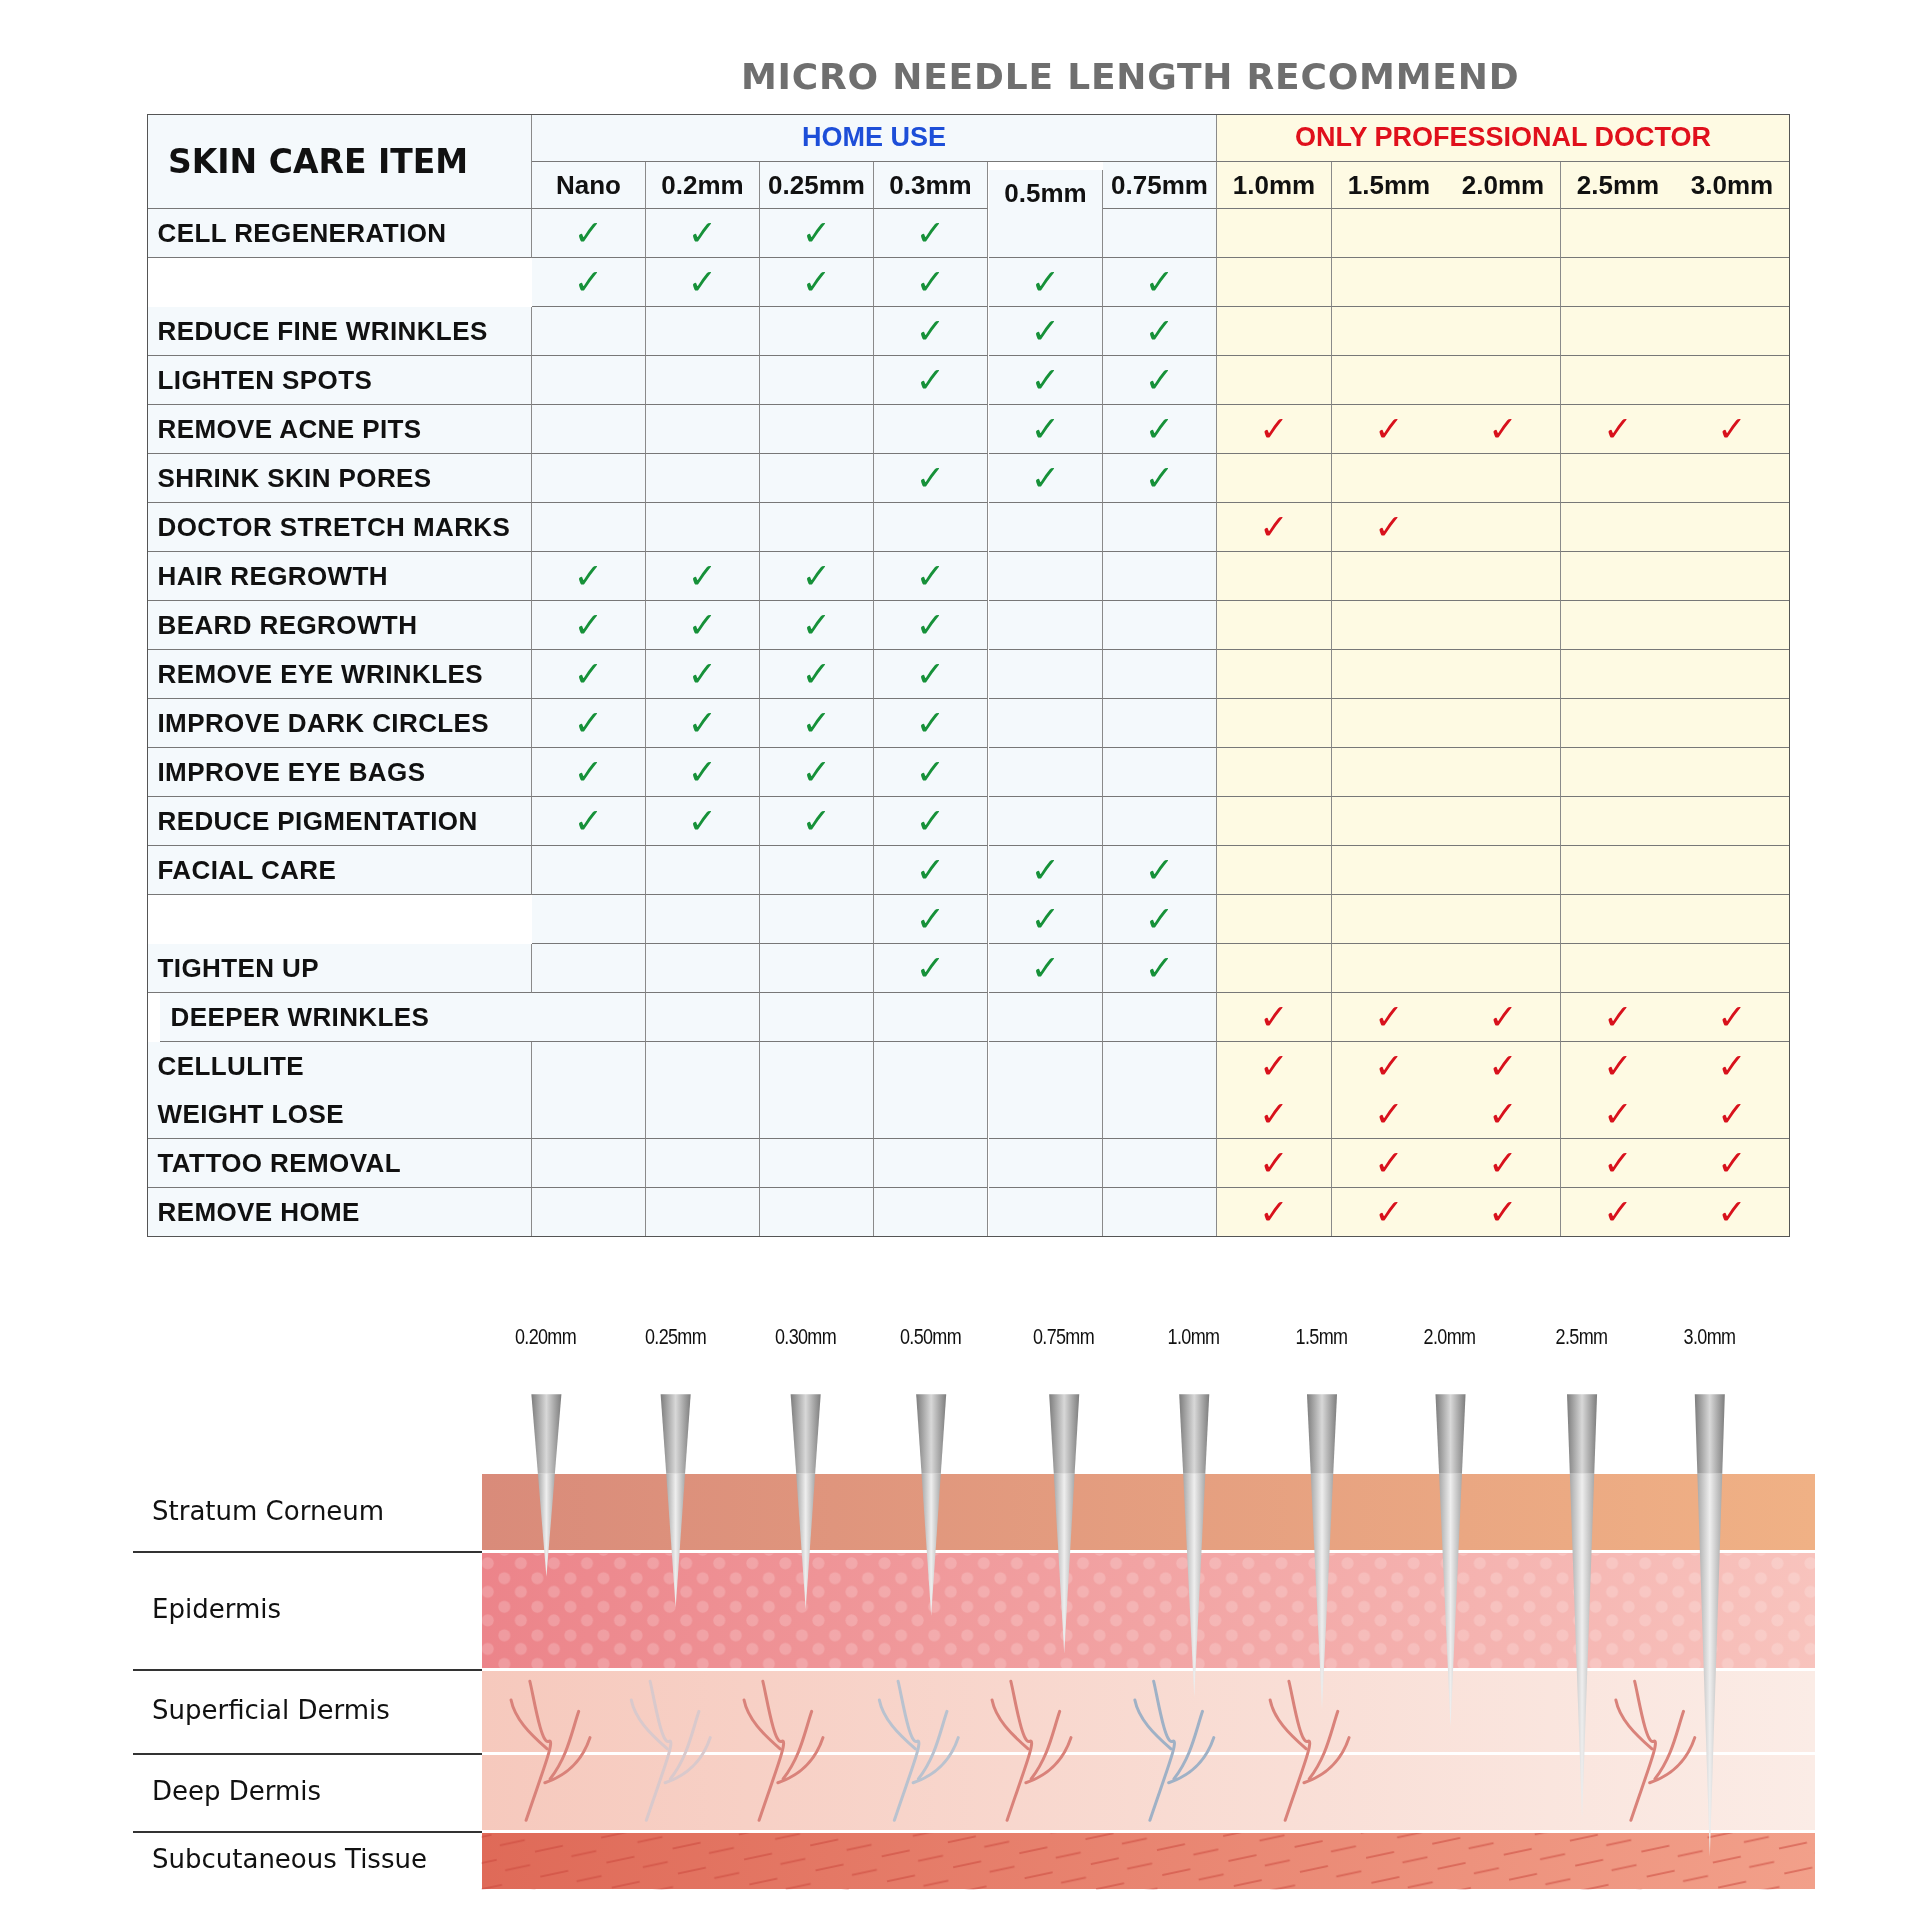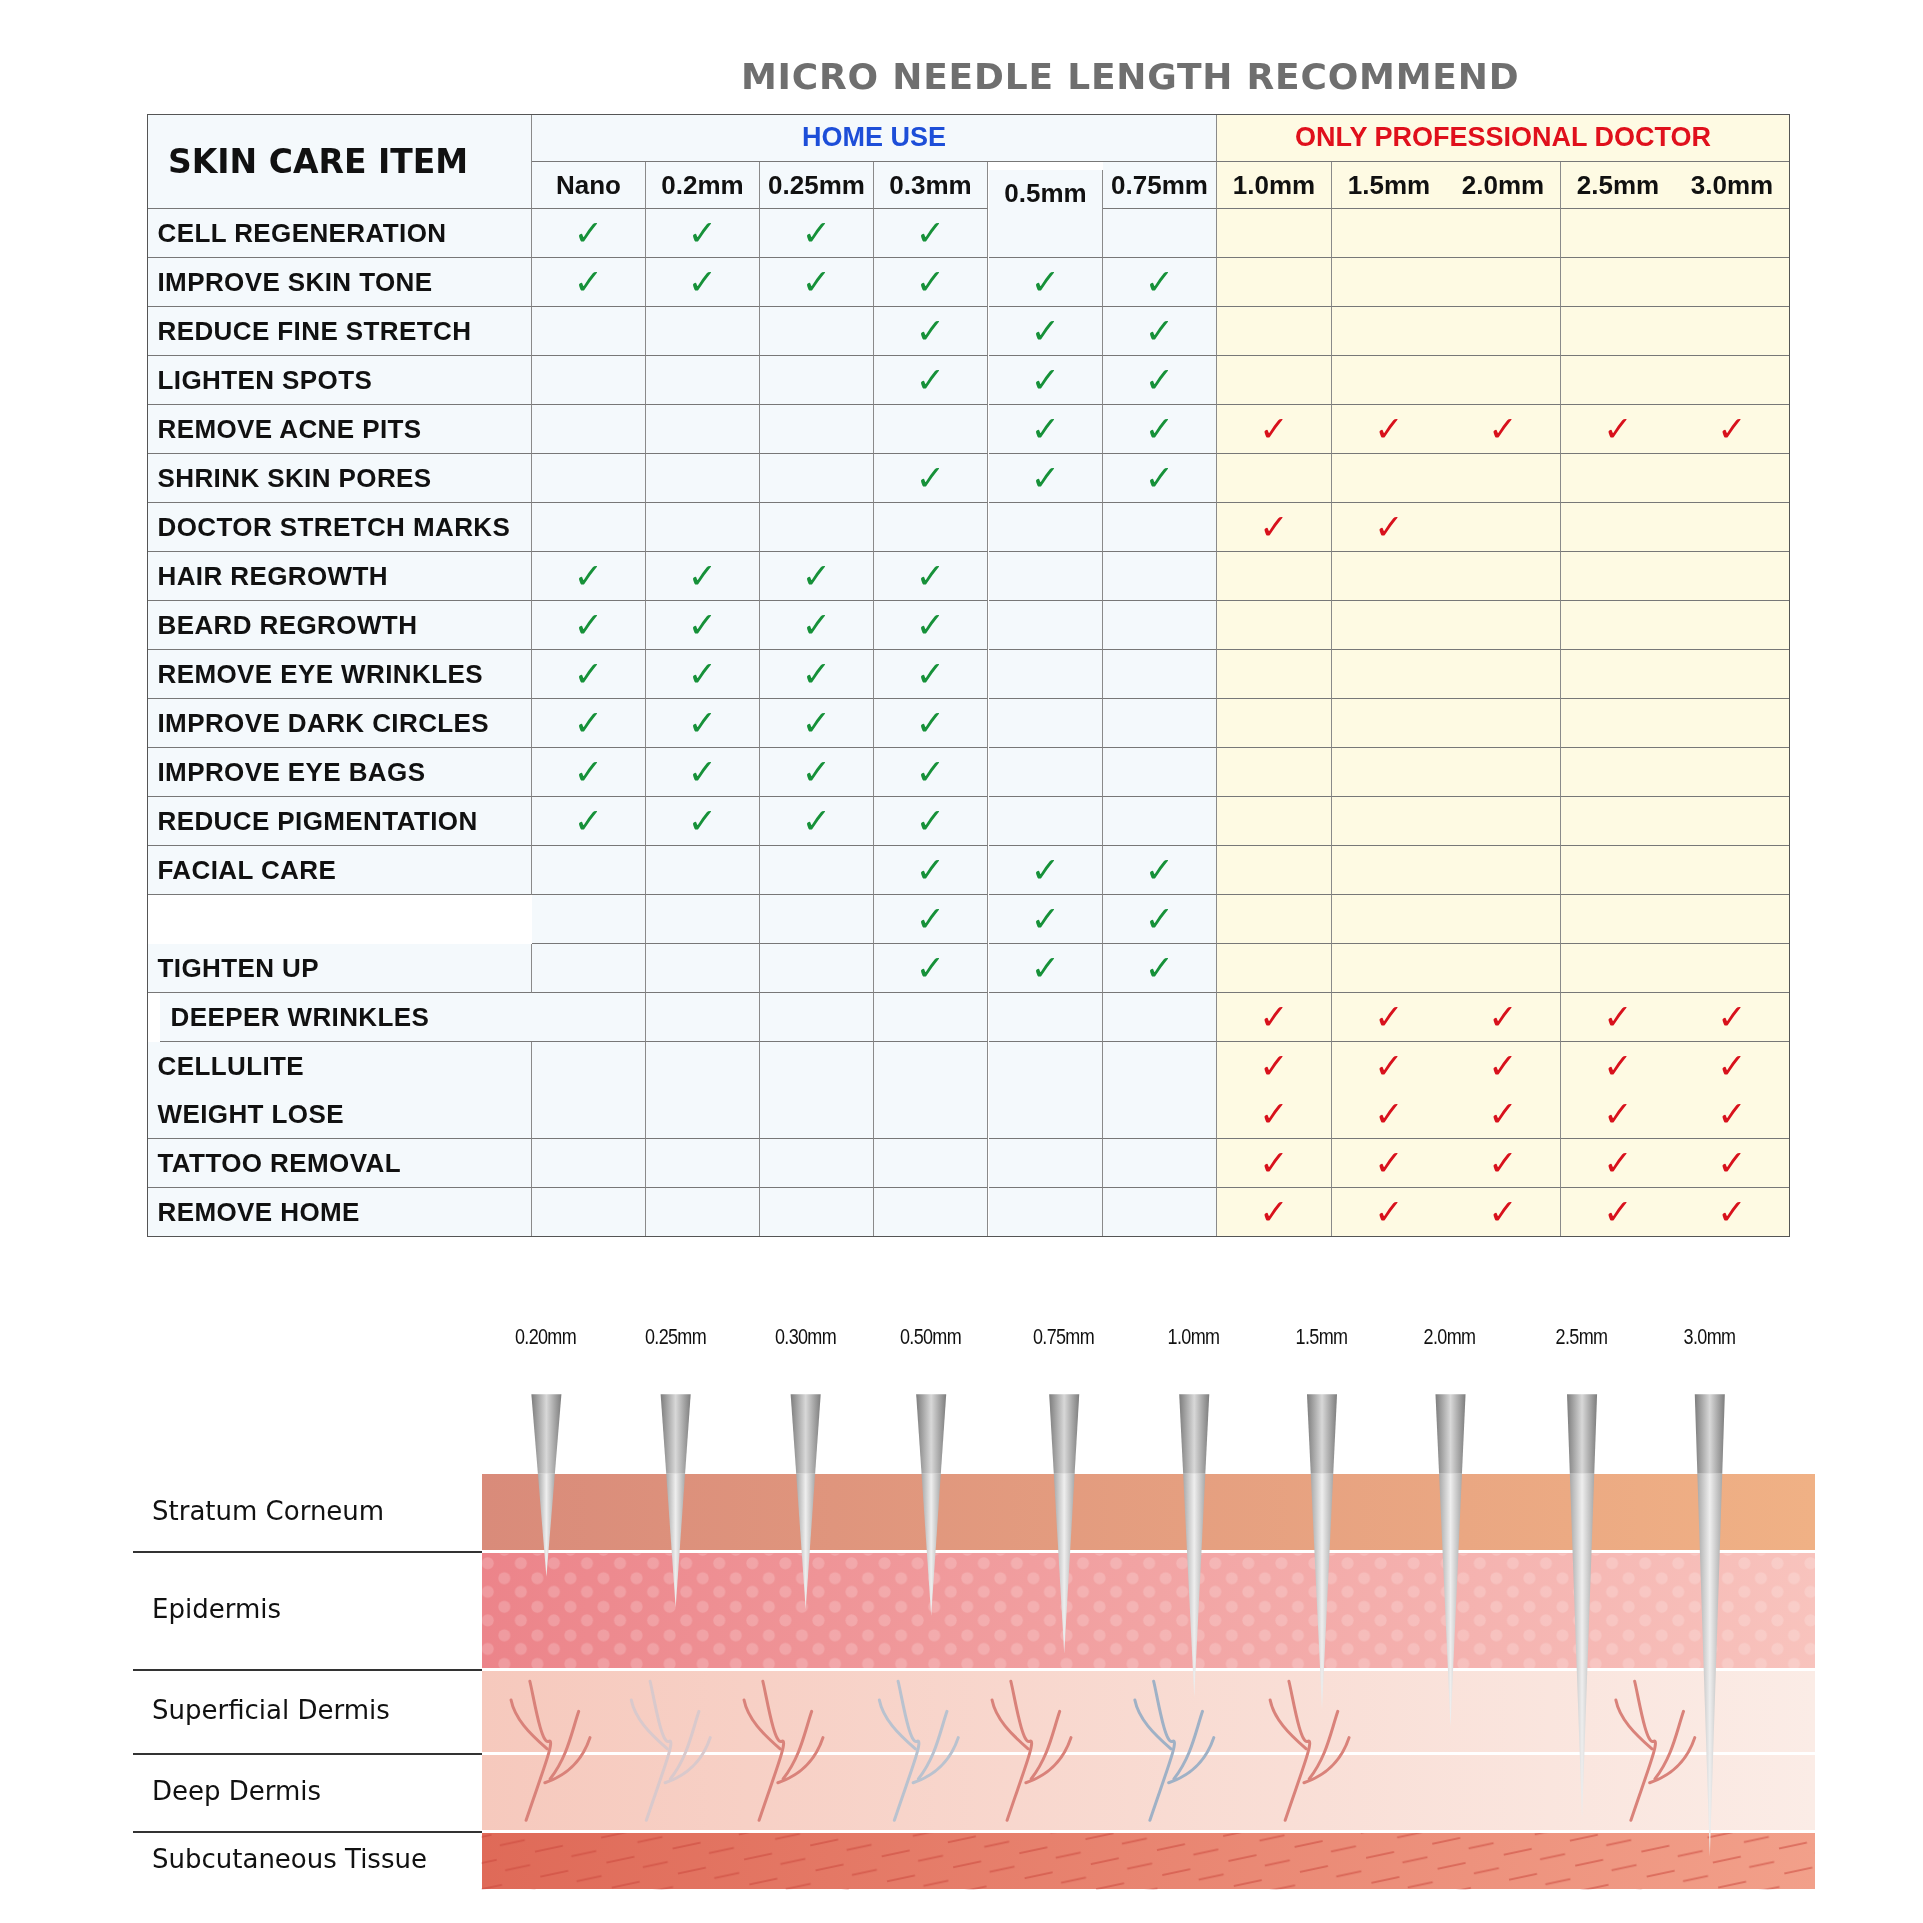--- a/index.html
+++ b/index.html
@@ -64,21 +64,20 @@
     <div class="cell home-bg" style="left: 727px; top: 95px; width: 114px; height: 49px;">
       <span class="chk green">✓</span>
     </div>
     <div class="cell home-bg" style="left: 842px; top: 95px; width: 114px; height: 49px;"></div>
     <div class="cell home-bg" style="left: 956px; top: 95px; width: 114px; height: 49px;"></div>
     <div class="cell pro-bg" style="left: 1070px; top: 95px; width: 115px; height: 49px;"></div>
     <div class="cell pro-bg" style="left: 1185px; top: 95px; width: 115px; height: 49px;"></div>
     <div class="cell pro-bg" style="left: 1299px; top: 95px; width: 115px; height: 49px;"></div>
     <div class="cell pro-bg" style="left: 1414px; top: 95px; width: 115px; height: 49px;"></div>
     <div class="cell pro-bg" style="left: 1528px; top: 95px; width: 115px; height: 49px;"></div>
-    <div class="cell home-bg rowlbl" style="left: 0px; top: 144px; width: 385px; height: 49px;">IMPROVE SKIN TONE</div>
     <div class="cell home-bg" style="left: 385px; top: 144px; width: 114px; height: 49px;">
       <span class="chk green">✓</span>
     </div>
     <div class="cell home-bg" style="left: 499px; top: 144px; width: 114px; height: 49px;">
       <span class="chk green">✓</span>
     </div>
     <div class="cell home-bg" style="left: 613px; top: 144px; width: 114px; height: 49px;">
       <span class="chk green">✓</span>
     </div>
     <div class="cell home-bg" style="left: 727px; top: 144px; width: 114px; height: 49px;">
@@ -88,21 +87,21 @@
       <span class="chk green">✓</span>
     </div>
     <div class="cell home-bg" style="left: 956px; top: 144px; width: 114px; height: 49px;">
       <span class="chk green">✓</span>
     </div>
     <div class="cell pro-bg" style="left: 1070px; top: 144px; width: 115px; height: 49px;"></div>
     <div class="cell pro-bg" style="left: 1185px; top: 144px; width: 115px; height: 49px;"></div>
     <div class="cell pro-bg" style="left: 1299px; top: 144px; width: 115px; height: 49px;"></div>
     <div class="cell pro-bg" style="left: 1414px; top: 144px; width: 115px; height: 49px;"></div>
     <div class="cell pro-bg" style="left: 1528px; top: 144px; width: 115px; height: 49px;"></div>
-    <div class="cell home-bg rowlbl" style="left: 0px; top: 193px; width: 385px; height: 49px;">REDUCE FINE STRETCH</div>
+    <div class="cell home-bg rowlbl" style="left: 0px; top: 193px; width: 385px; height: 49px;">REDUCE FINE WRINKLES</div>
     <div class="cell home-bg" style="left: 385px; top: 193px; width: 114px; height: 49px;"></div>
     <div class="cell home-bg" style="left: 499px; top: 193px; width: 114px; height: 49px;"></div>
     <div class="cell home-bg" style="left: 613px; top: 193px; width: 114px; height: 49px;"></div>
     <div class="cell home-bg" style="left: 727px; top: 193px; width: 114px; height: 49px;">
       <span class="chk green">✓</span>
     </div>
     <div class="cell home-bg" style="left: 842px; top: 193px; width: 114px; height: 49px;">
       <span class="chk green">✓</span>
     </div>
     <div class="cell home-bg" style="left: 956px; top: 193px; width: 114px; height: 49px;">

